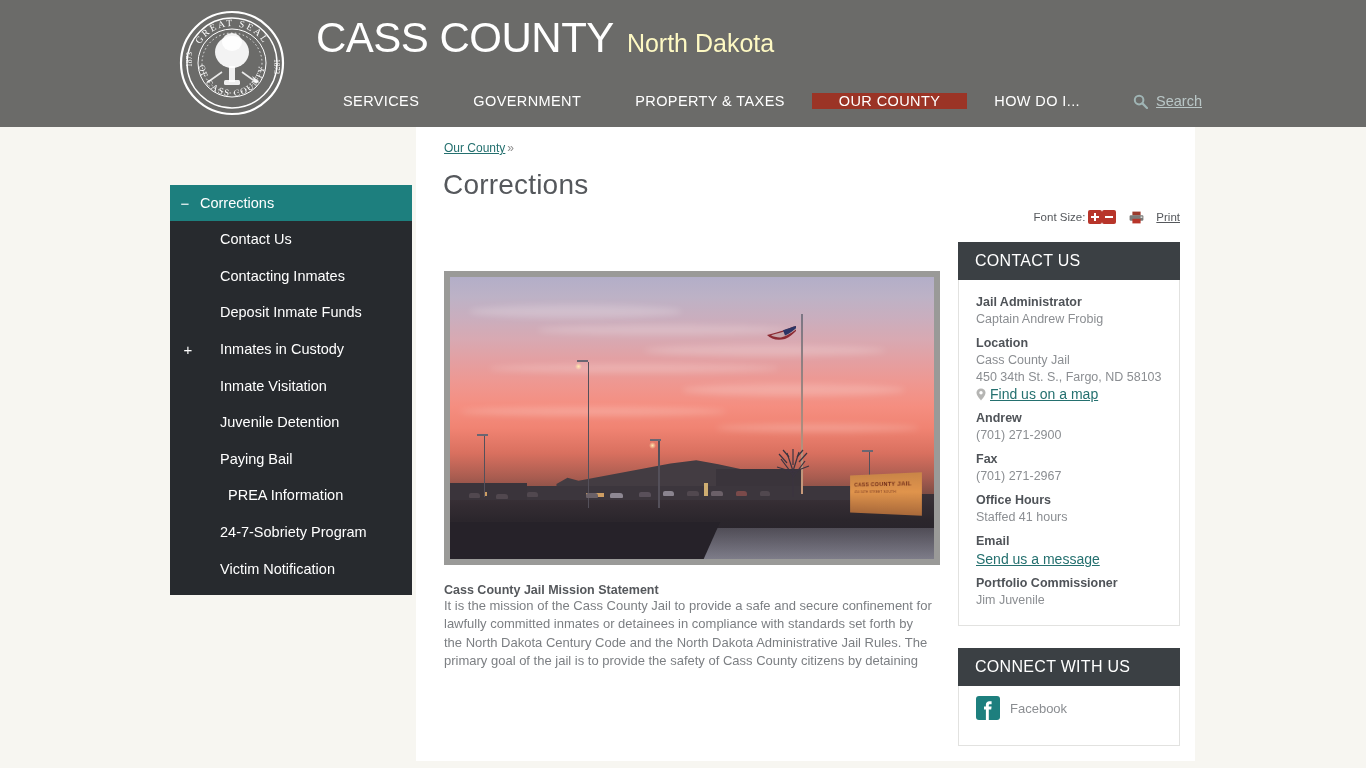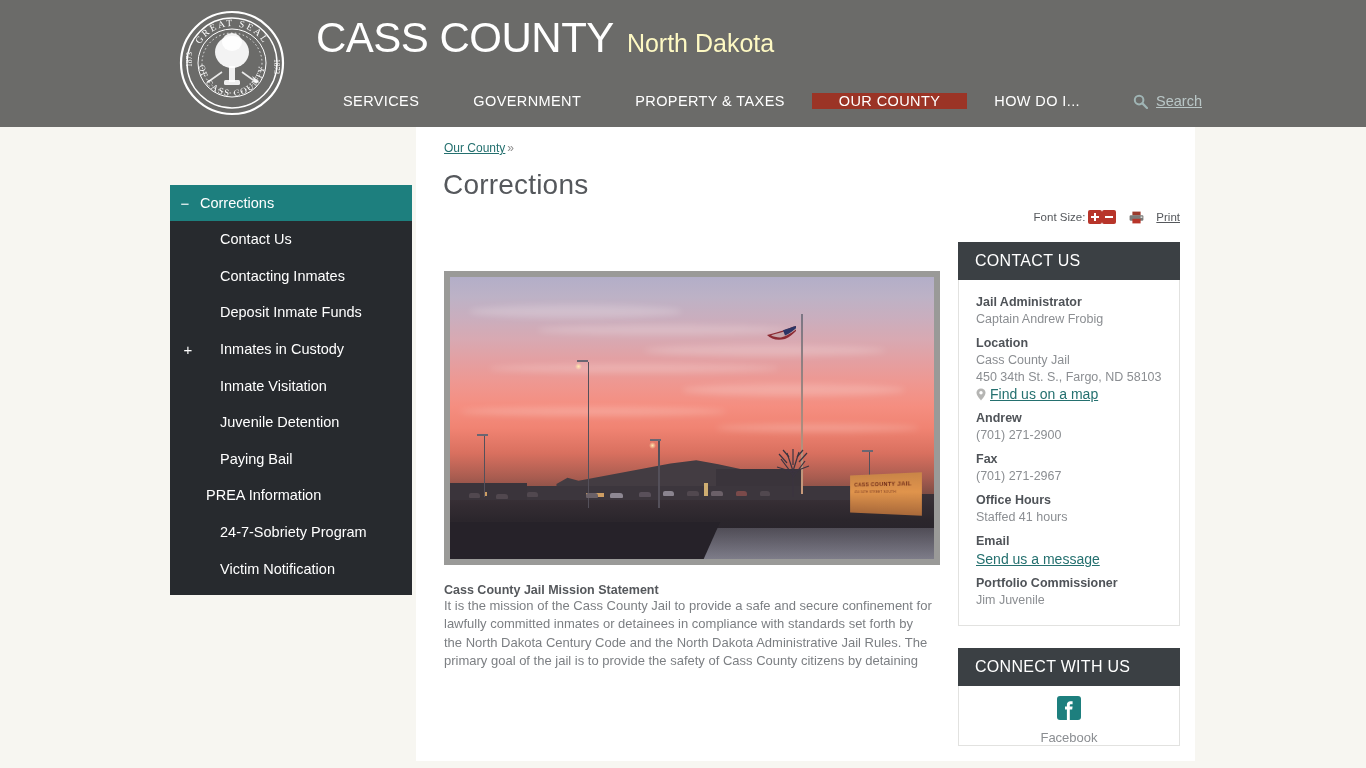--- a/index.html
+++ b/index.html
@@ -319,21 +319,20 @@
     line-height: 17px;
     display: inline-block;
   }
   .maprow { display: flex; align-items: center; gap: 4px; line-height: 17px; }
 
   .connect { margin-top: 22px; }
   .social-row {
     display: flex; align-items: center;
     gap: 10px;
     padding: 10px 17px 0 17px;
-    flex-direction: column;
   }
   .fb-icon {
     width: 24px; height: 24px;
     background: #1d7f7e;
     border-radius: 3px;
     position: relative; flex: none;
   }
   .social-label { font-size: 13px; color: #8b8e92; }
 </style>
 </head>
@@ -413,21 +412,21 @@
     <a class="sb-item" href="#">
       <span class="sb-label" style="margin-left:50px">Inmate Visitation</span>
     </a>
     <a class="sb-item" href="#">
       <span class="sb-label" style="margin-left:50px">Juvenile Detention</span>
     </a>
     <a class="sb-item" href="#">
       <span class="sb-label" style="margin-left:50px">Paying Bail</span>
     </a>
     <a class="sb-item" href="#">
-      <span class="sb-label" style="margin-left:36px">PREA Information</span>
+      <span class="sb-label" style="margin-left:58px">PREA Information</span>
     </a>
     <a class="sb-item" href="#">
       <span class="sb-label" style="margin-left:50px">24-7-Sobriety Program</span>
     </a>
     <a class="sb-item" href="#">
       <span class="sb-label" style="margin-left:50px">Victim Notification</span>
     </a>
   </div>
 
   <div class="content-card">

